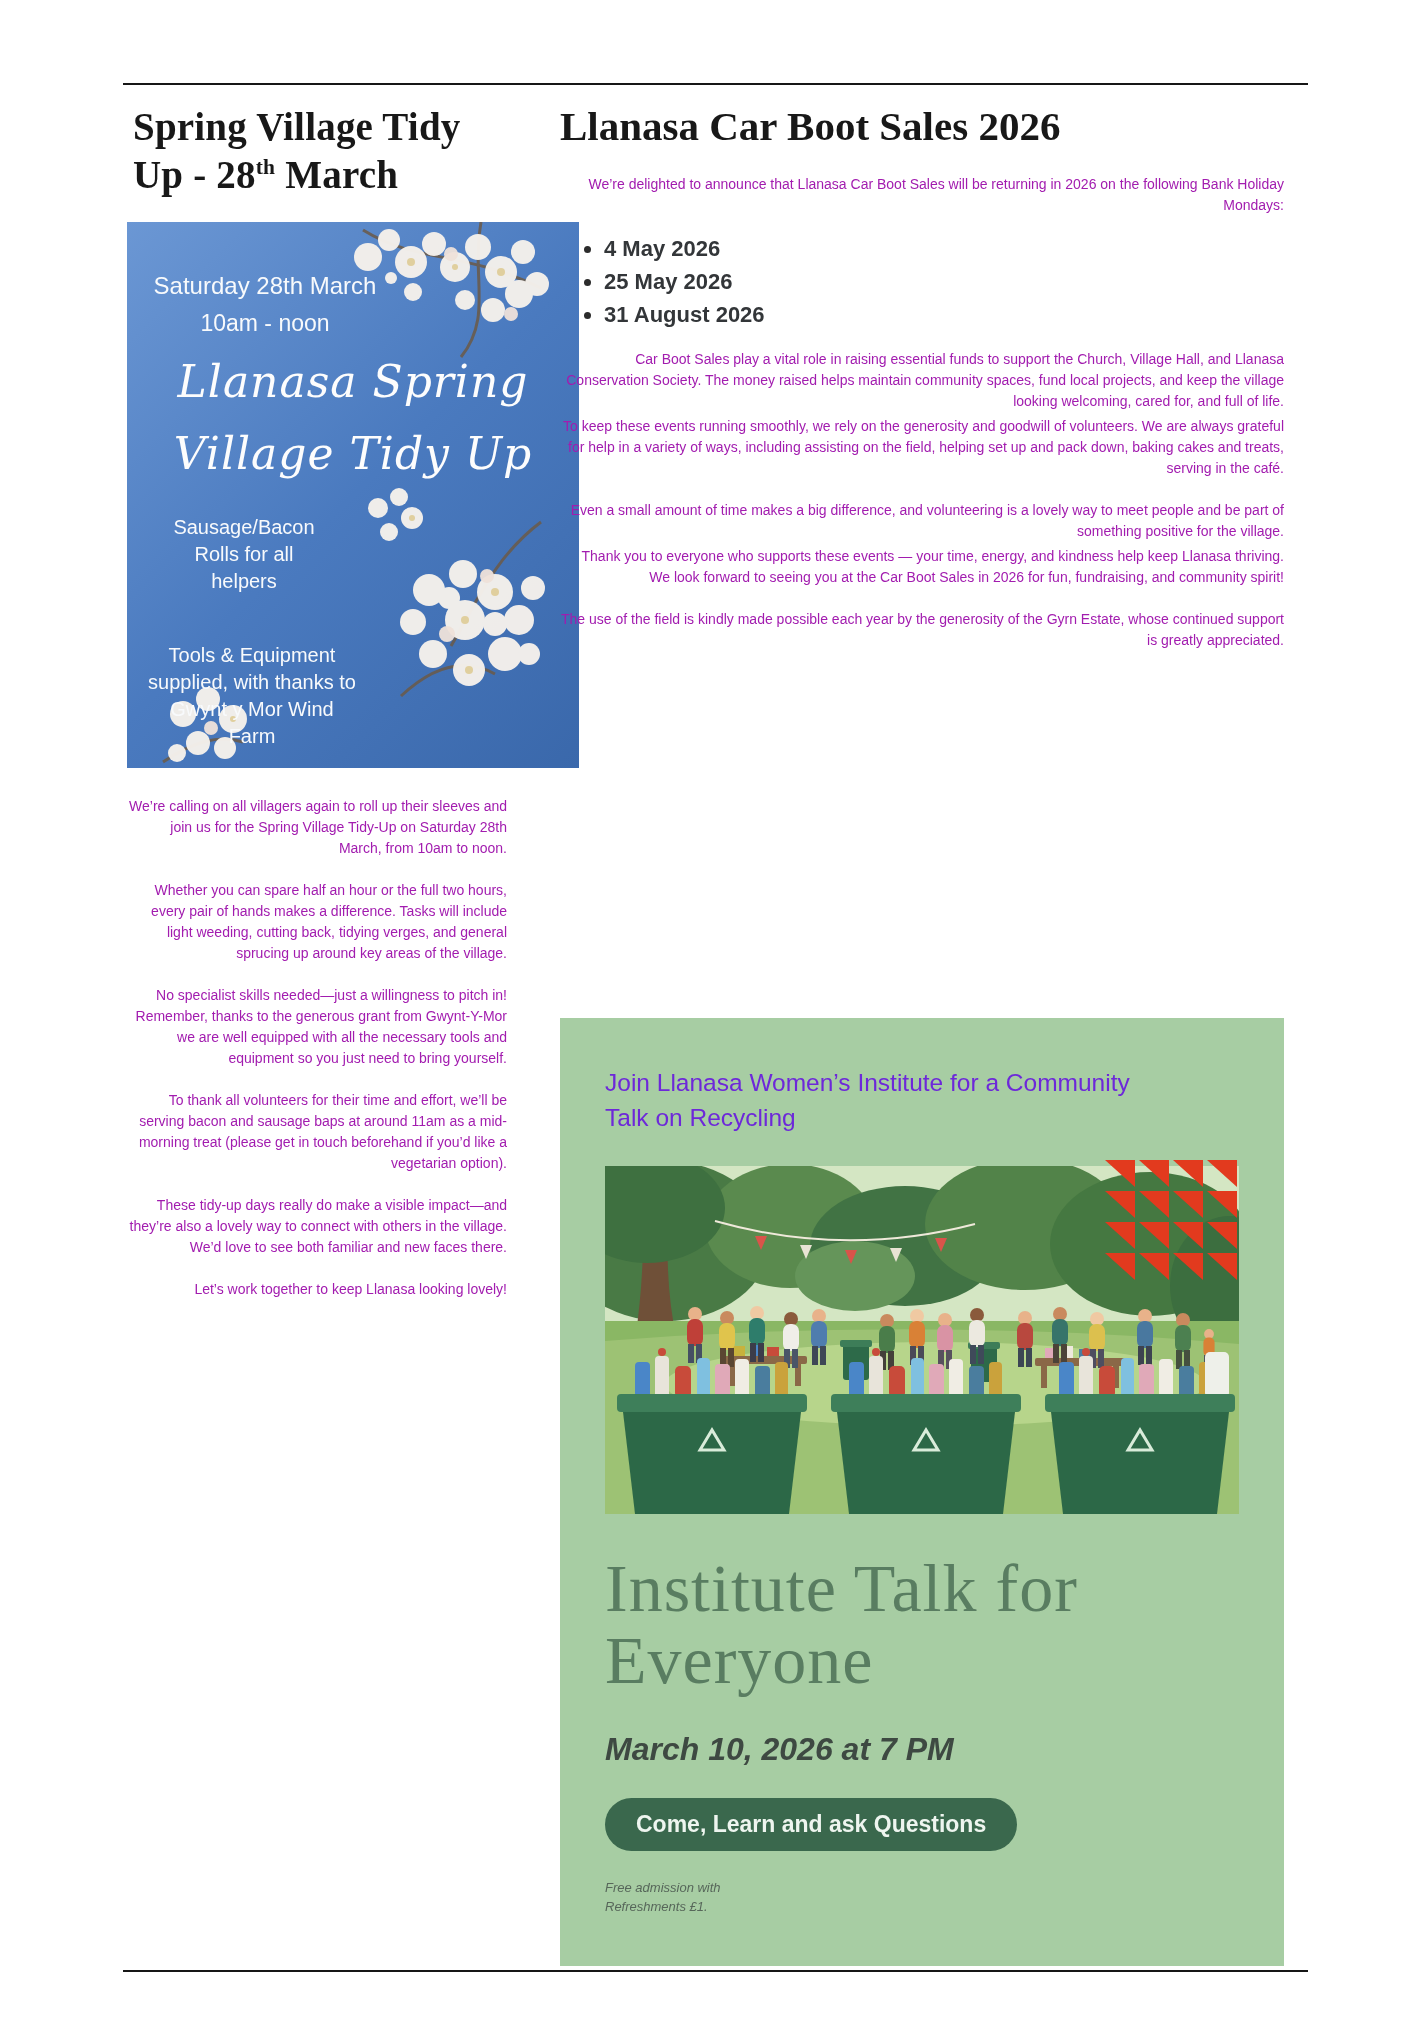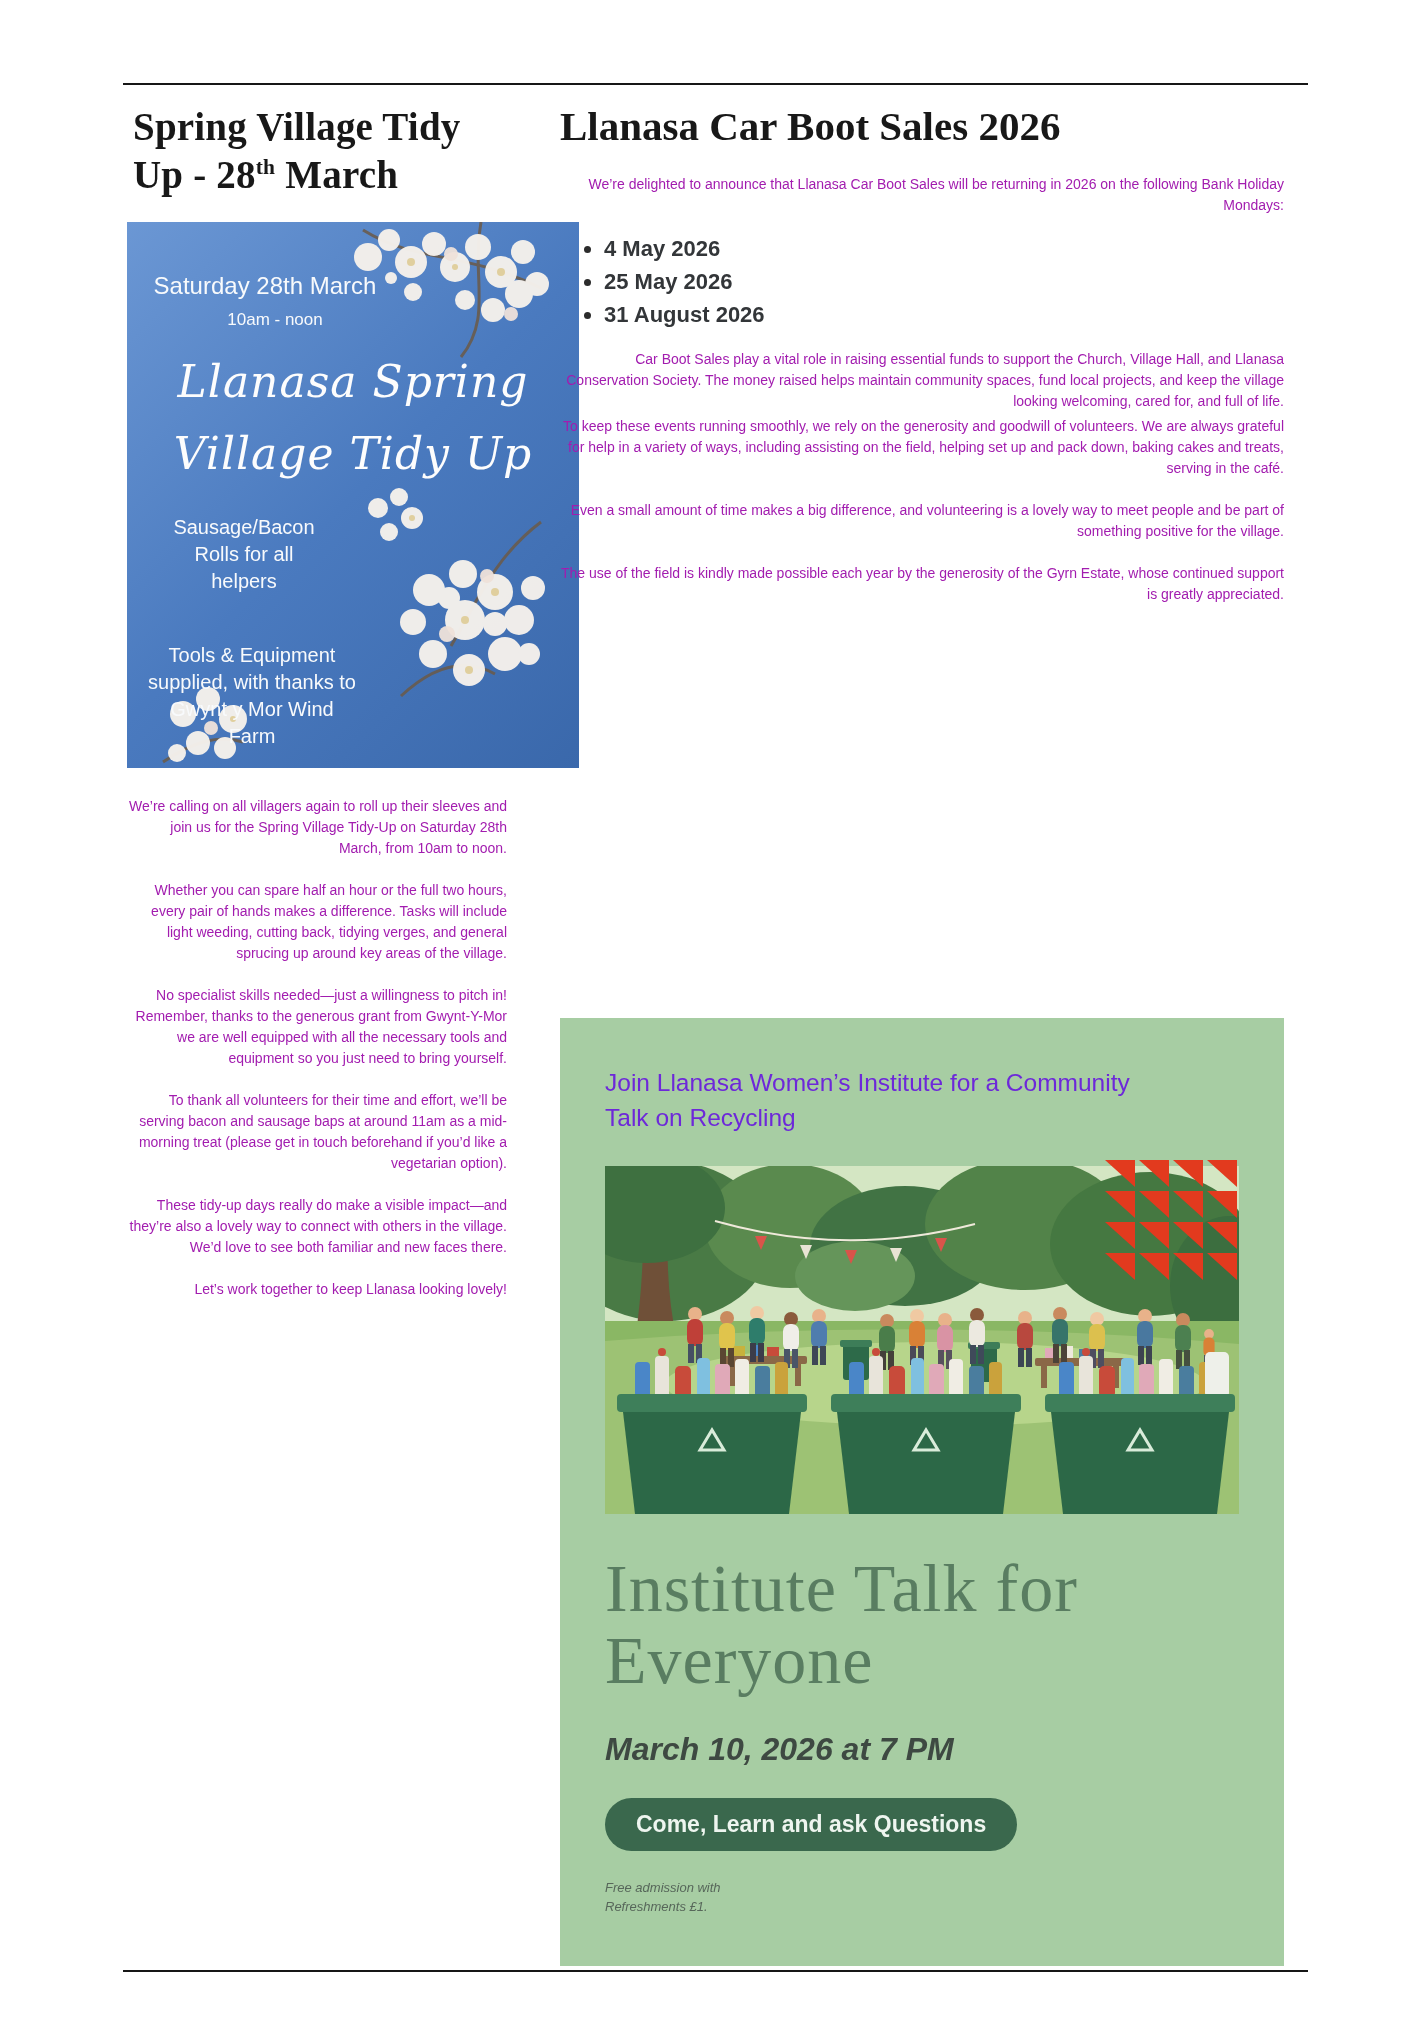--- a/index.html
+++ b/index.html
@@ -27,21 +27,21 @@
 
   
   .poster {
     position: relative; margin-top: 24px; width: 452px; height: 546px;
     background: linear-gradient(135deg, #6b97d4 0%, #4a7abf 50%, #3a68ab 100%);
     overflow: hidden;
   }
   .poster-svg { position: absolute; inset: 0; width: 100%; height: 100%; }
   .poster-text { position: absolute; color: #f8fafc; text-align: center; }
   .poster-date { left: 18px; top: 50px; width: 240px; font-size: 24px; }
-  .poster-time { left: 28px; top: 88px; width: 240px; font-size: 17px; }
+  .poster-time { left: 18px; top: 88px; width: 240px; font-size: 23px; }
   .poster-script {
     left: 0; width: 100%; font-family: "DejaVu Serif", "Liberation Serif", serif;
     font-style: italic; font-size: 44px; letter-spacing: 1px; color: #fdfdfd;
   }
   .script-1 { top: 134px; }
   .script-2 { top: 206px; }
   .poster-note { font-size: 20px; line-height: 1.35; }
   .note-rolls { left: 32px; top: 292px; width: 170px; }
   .note-tools { left: 18px; top: 420px; width: 214px; }
 
@@ -180,20 +180,21 @@
         </li>
       <li>
           <span class="dot"></span>
           <span class="date-text">31 August 2026</span>
         </li>
     </ul>
 
     <p class="body-text">Car Boot Sales play a vital role in raising essential funds to support the Church, Village Hall, and Llanasa Conservation Society. The money raised helps maintain community spaces, fund local projects, and keep the village looking welcoming, cared for, and full of life.</p>
     <p class="body-text joined">To keep these events running smoothly, we rely on the generosity and goodwill of volunteers. We are always grateful for help in a variety of ways, including assisting on the field, helping set up and pack down, baking cakes and treats, serving in the café.</p>
     <p class="body-text">Even a small amount of time makes a big difference, and volunteering is a lovely way to meet people and be part of something positive for the village.</p>
+    <p class="body-text joined">Thank you to everyone who supports these events — your time, energy, and kindness help keep Llanasa thriving. We look forward to seeing you at the Car Boot Sales in 2026 for fun, fundraising, and community spirit!</p>
     <p class="body-text">The use of the field is kindly made possible each year by the generosity of the Gyrn Estate, whose continued support is greatly appreciated.</p>
   </div>
 
   <div class="flyer">
     <div class="flyer-header">Join Llanasa Women’s Institute for a Community Talk on Recycling</div>
 
     <div class="illu-wrap">
       <svg class="illu" viewBox="0 0 634 348" aria-hidden="true">
         <rect width="634" height="348" fill="#d4e6c3"></rect>
         <ellipse cx="60" cy="75" rx="105" ry="80" fill="#497a45"></ellipse>

